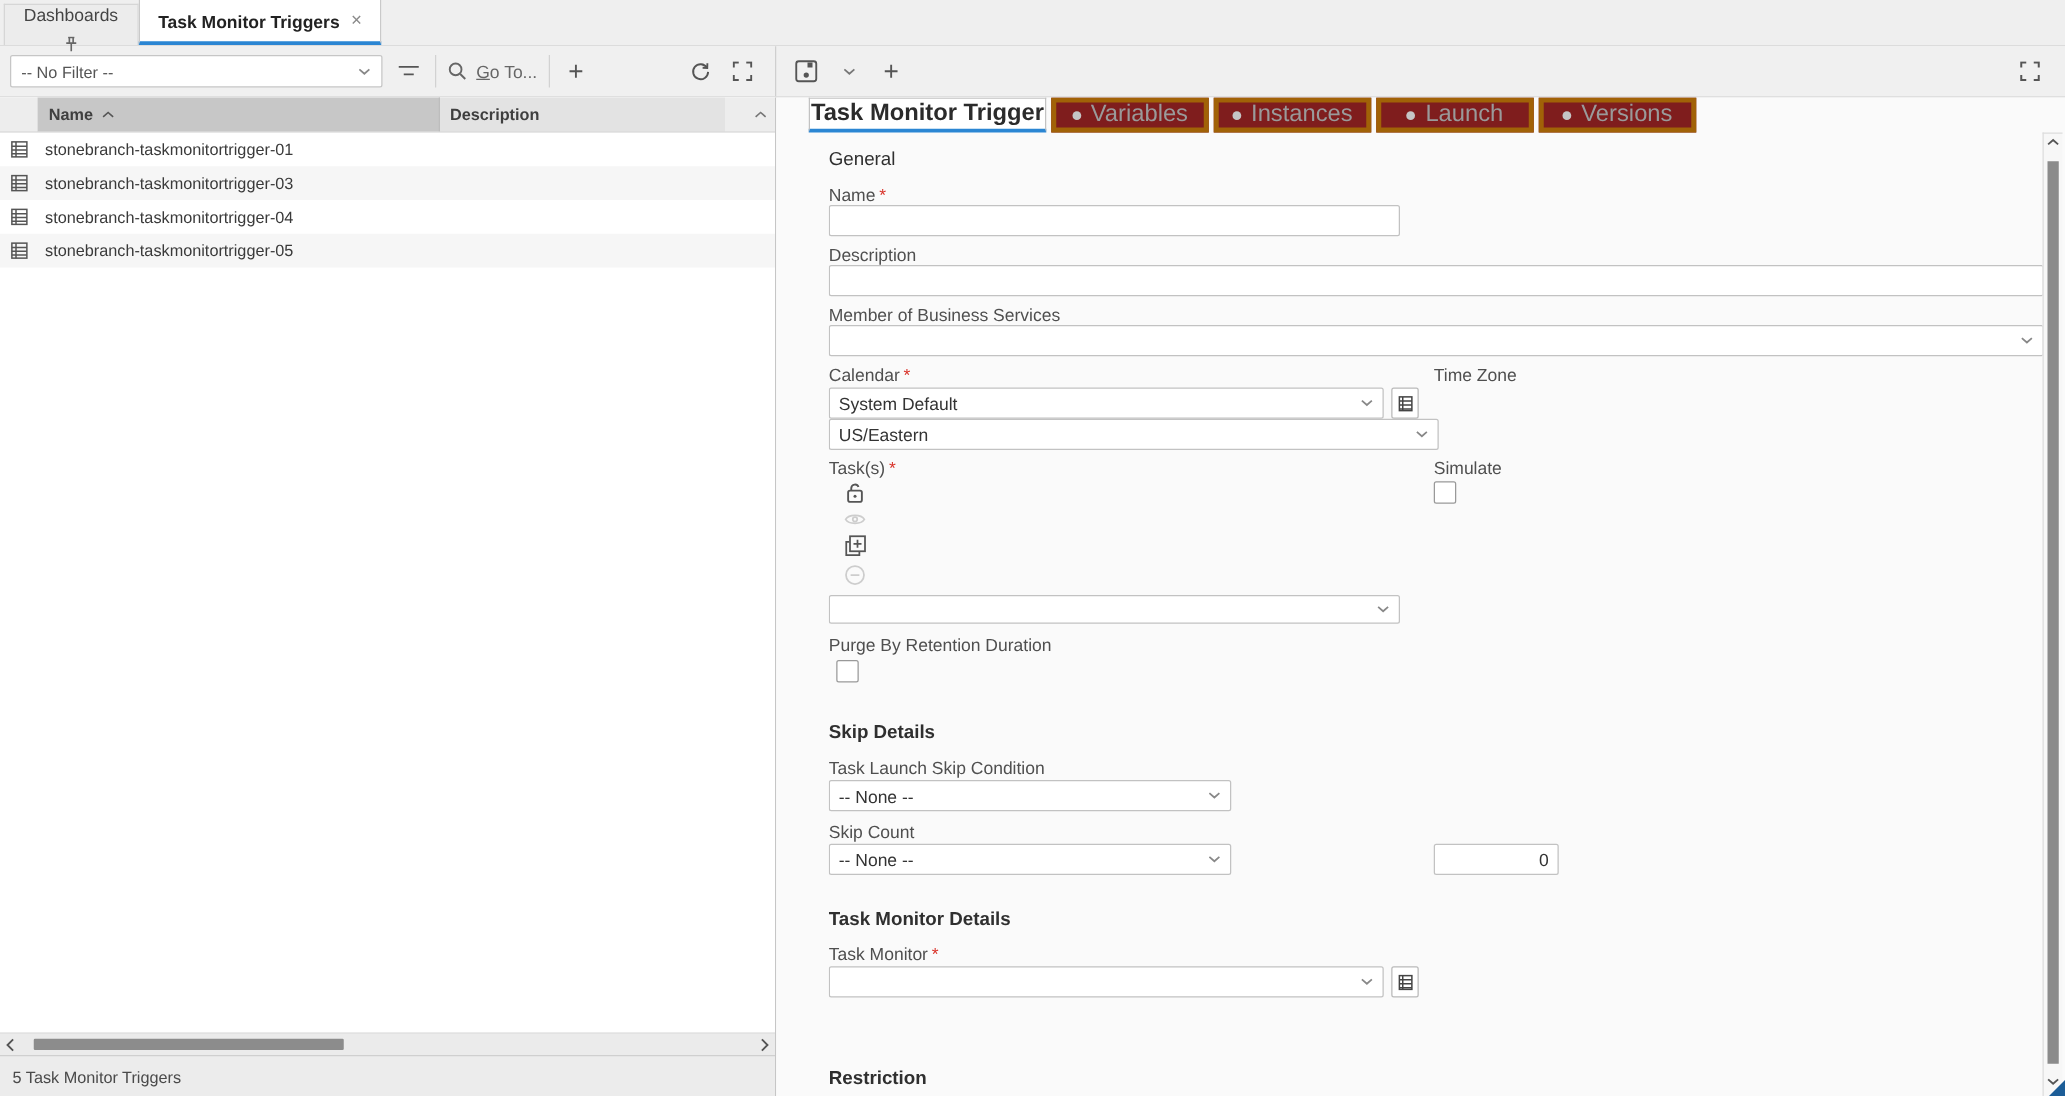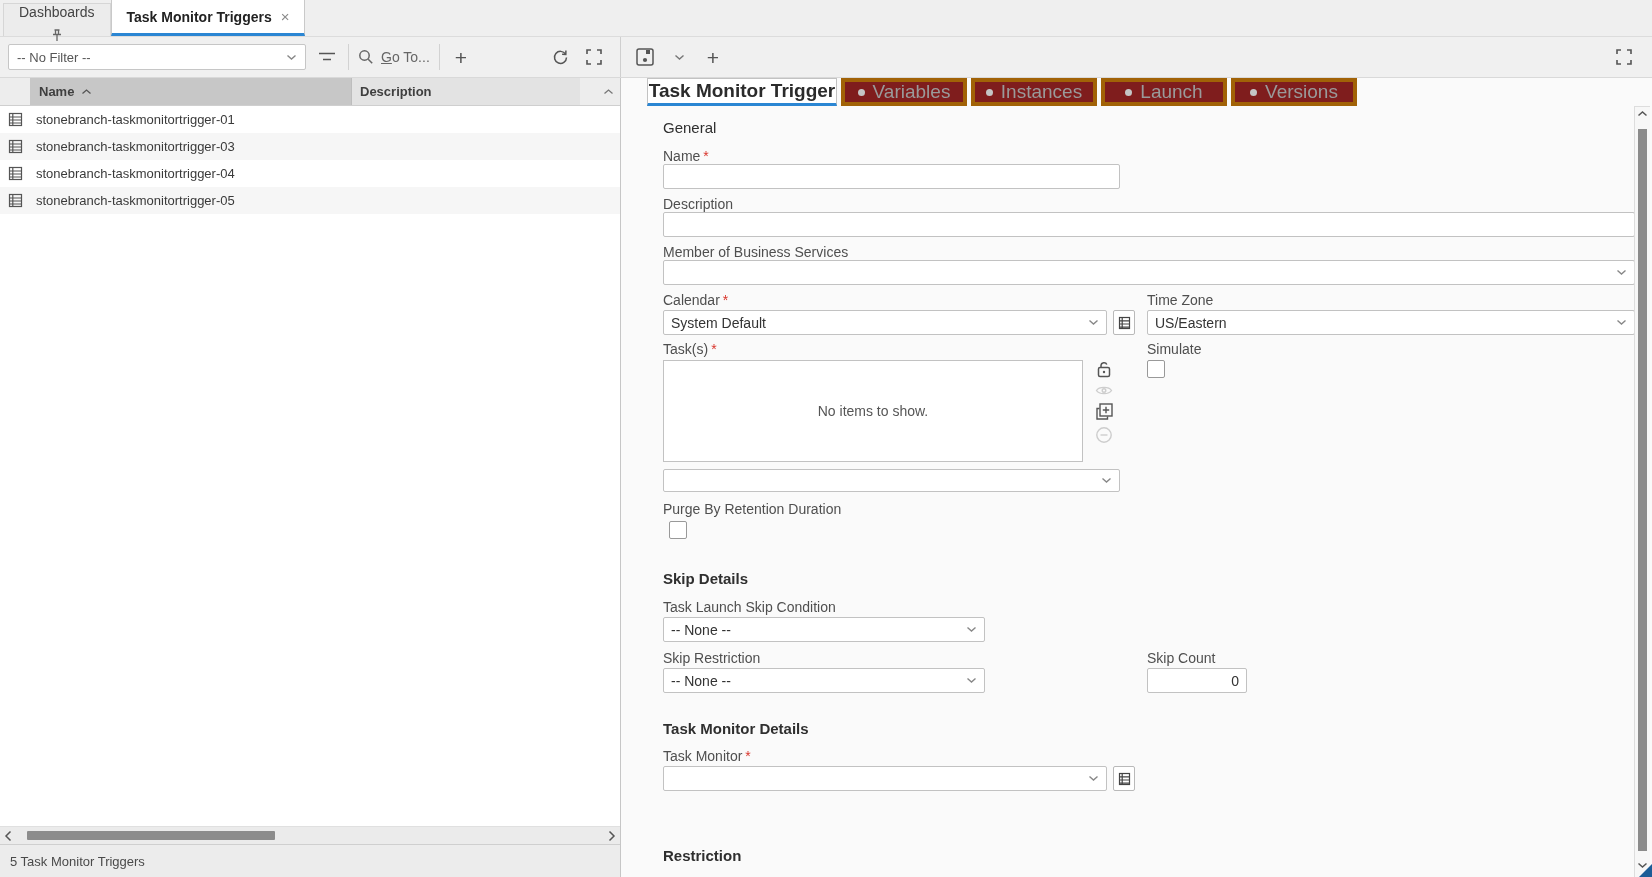--- a/index.html
+++ b/index.html
@@ -290,21 +290,21 @@
       </div>
 
       <div class="row2 mt">
         <div class="c1">
           <div class="flabel">
             <span>Calendar</span><span class="req">*</span>
           </div>
         </div>
         <div class="flabel">Time Zone</div>
       </div>
-      <div class="row2" style="margin-top:2px;">
+      <div class="row2" style="margin-top:2px;flex-direction:column;">
         <div class="c1">
           <div class="sel">
             <span>System Default</span>
             <svg width="11" height="7" viewBox="0 0 11 7" fill="none" stroke="#888" stroke-width="1.4">
                 <path d="M1.5 1.5 L5.5 5 L9.5 1.5"></path>
               </svg>
           </div>
           <span class="listbtn">
             <svg width="13" height="14" viewBox="0 0 13 14" fill="none" stroke="#444" stroke-width="1.2">
                 <rect x="1.5" y="1.5" width="10" height="11"></rect>
@@ -323,23 +323,20 @@
       <div class="row2" style="margin-top:6px;">
         <div class="c1">
           <div class="flabel">
             <span>Task(s)</span><span class="req">*</span>
           </div>
         </div>
         <div class="flabel">Simulate</div>
       </div>
       <div class="row2" style="margin-top:3px;">
         <div class="c1">
-          <div class="taskbox">
-            <span>No items to show.</span>
-          </div>
           <div class="task-icons">
             <span>
               <svg width="18" height="19" viewBox="0 0 18 19" fill="none" stroke="#555" stroke-width="1.5">
                   <rect x="3.5" y="7.5" width="11" height="9" rx="1.5"></rect>
                   <path d="M6 7.5 V5.5 A3 3 0 0 1 11.8 4.6"></path>
                   <circle cx="9" cy="12" r="1.2" fill="#555" stroke="none"></circle>
                 </svg>
             </span>
             <span>
               <svg width="18" height="13" viewBox="0 0 18 13" fill="none" stroke="#cdcdcd" stroke-width="1.4">
@@ -379,23 +376,20 @@
 
       <div class="flabel" style="margin-top:12px;">Task Launch Skip Condition</div>
       <div class="sel" style="width:322px; margin-top:2px;">
         <span>-- None --</span>
         <svg width="11" height="7" viewBox="0 0 11 7" fill="none" stroke="#888" stroke-width="1.4">
             <path d="M1.5 1.5 L5.5 5 L9.5 1.5"></path>
           </svg>
       </div>
 
       <div class="row2" style="margin-top:8px;">
-        <div class="c1">
-            <div class="flabel">Skip Restriction</div>
-          </div>
         <div class="flabel">Skip Count</div>
       </div>
       <div class="row2" style="margin-top:2px;">
         <div class="c1">
           <div class="sel" style="width:322px;">
             <span>-- None --</span>
             <svg width="11" height="7" viewBox="0 0 11 7" fill="none" stroke="#888" stroke-width="1.4">
                 <path d="M1.5 1.5 L5.5 5 L9.5 1.5"></path>
               </svg>
           </div>

